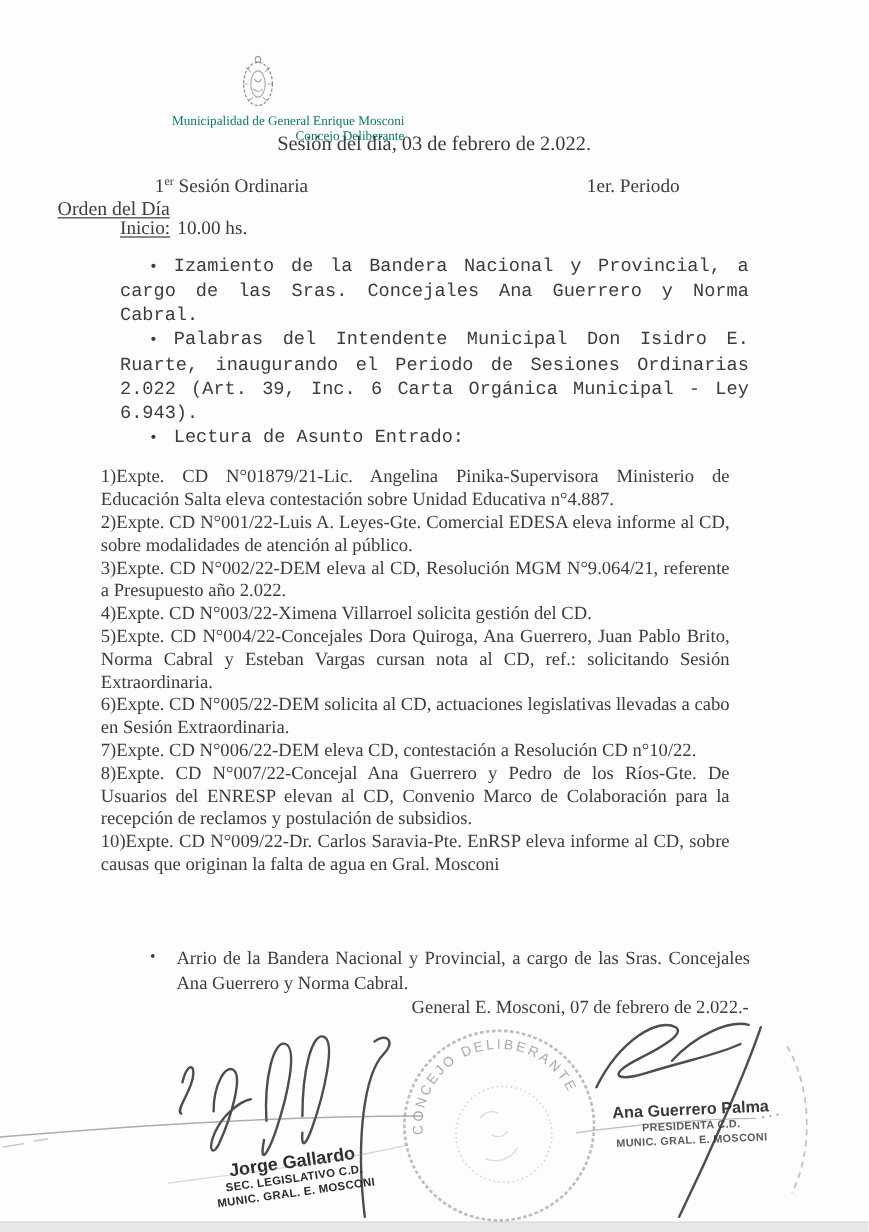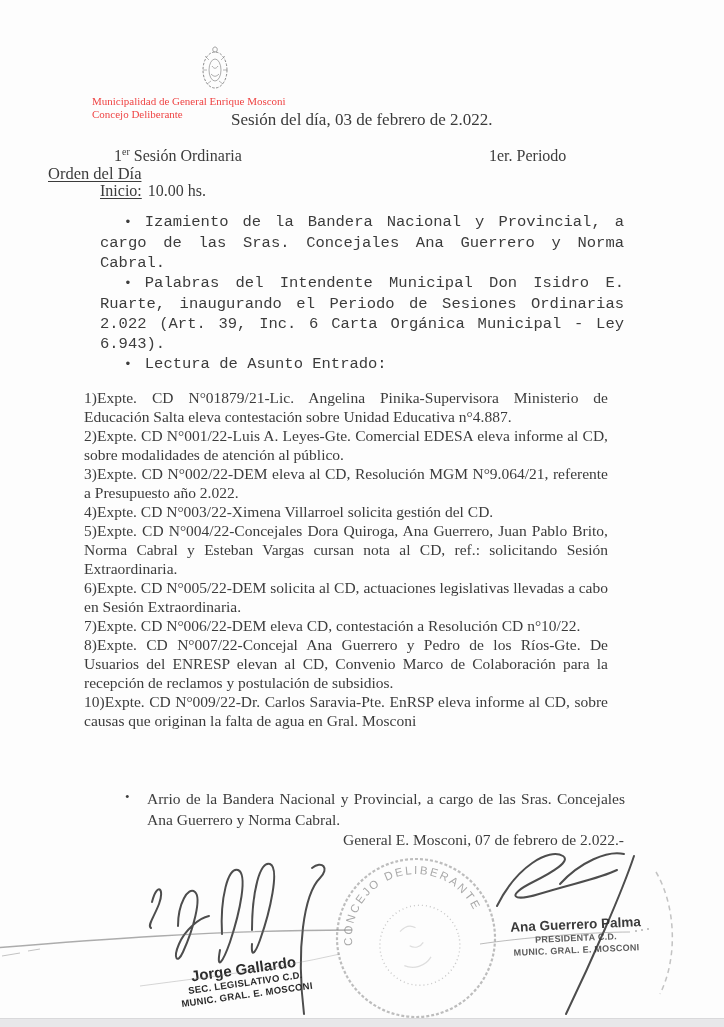--- a/index.html
+++ b/index.html
@@ -1,26 +1,26 @@
 <!DOCTYPE html>
 <html><head>
 <meta charset="utf-8">
 <style>
   html,body{margin:0;padding:0;background:#ffffff;}
   .page{position:relative;width:724px;height:1027px;background:#fdfdfd;
         font-family:"Liberation Serif", serif;color:#3c3c3c;overflow:hidden;}
 
   
-  .org{position:absolute;left:92px;top:40px;width:245px;text-align:left;color:#ef4444;}
+  .org{position:absolute;left:92px;top:40px;width:245px;text-align:right;color:#0f766e;}
   .org svg{display:block;margin:0 auto 1px auto;}
   .org-line{font-size:11px;line-height:13px;}
 
   
   .session-date{position:absolute;left:231px;top:110px;font-size:17px;color:#3a3a3a;}
-  .ordinal{position:absolute;left:114px;top:146px;font-size:16px;text-align:right;}
+  .ordinal{position:absolute;left:129px;top:146px;font-size:16px;text-align:right;}
   .ordinal sup{font-size:10px;}
   .ord-rest{margin-left:4px;}
   .period{position:absolute;left:489px;top:147px;font-size:16px;}
   .order-wrap{position:absolute;left:0;top:164px;width:724px;text-align:left;margin-left:48px;}
   .order-title{font-size:16.5px;text-decoration:underline;text-underline-offset:2px;}
   .inicio{position:absolute;left:100px;top:182px;font-size:16px;}
   .u{text-decoration:underline;text-underline-offset:2px;}
   .start-val{margin-left:6px;}
 
   

